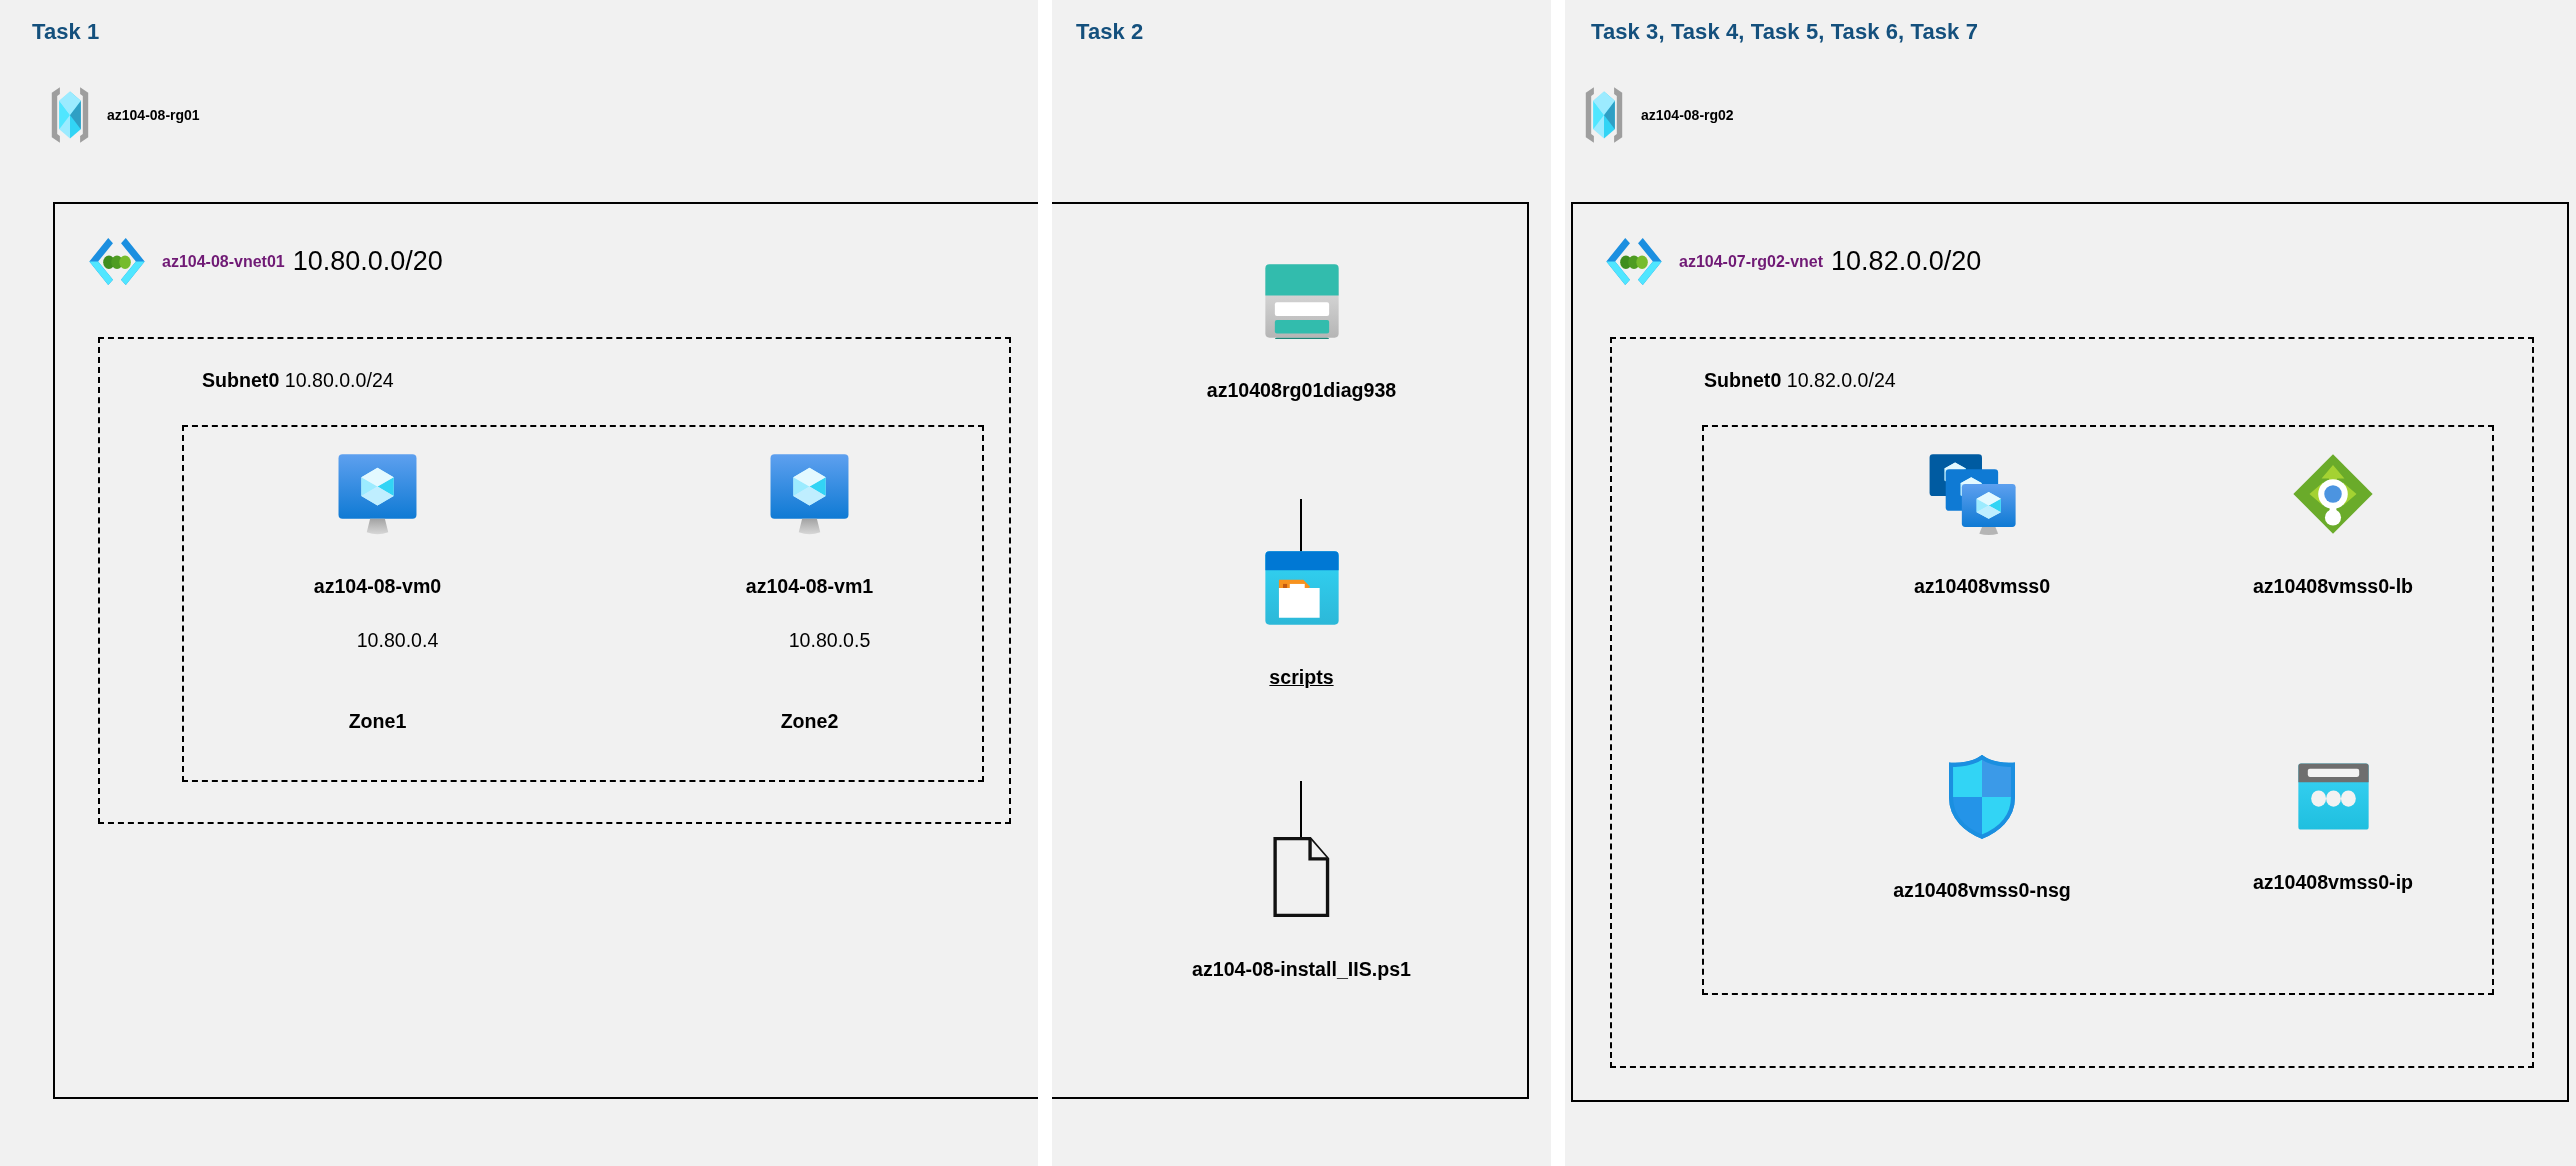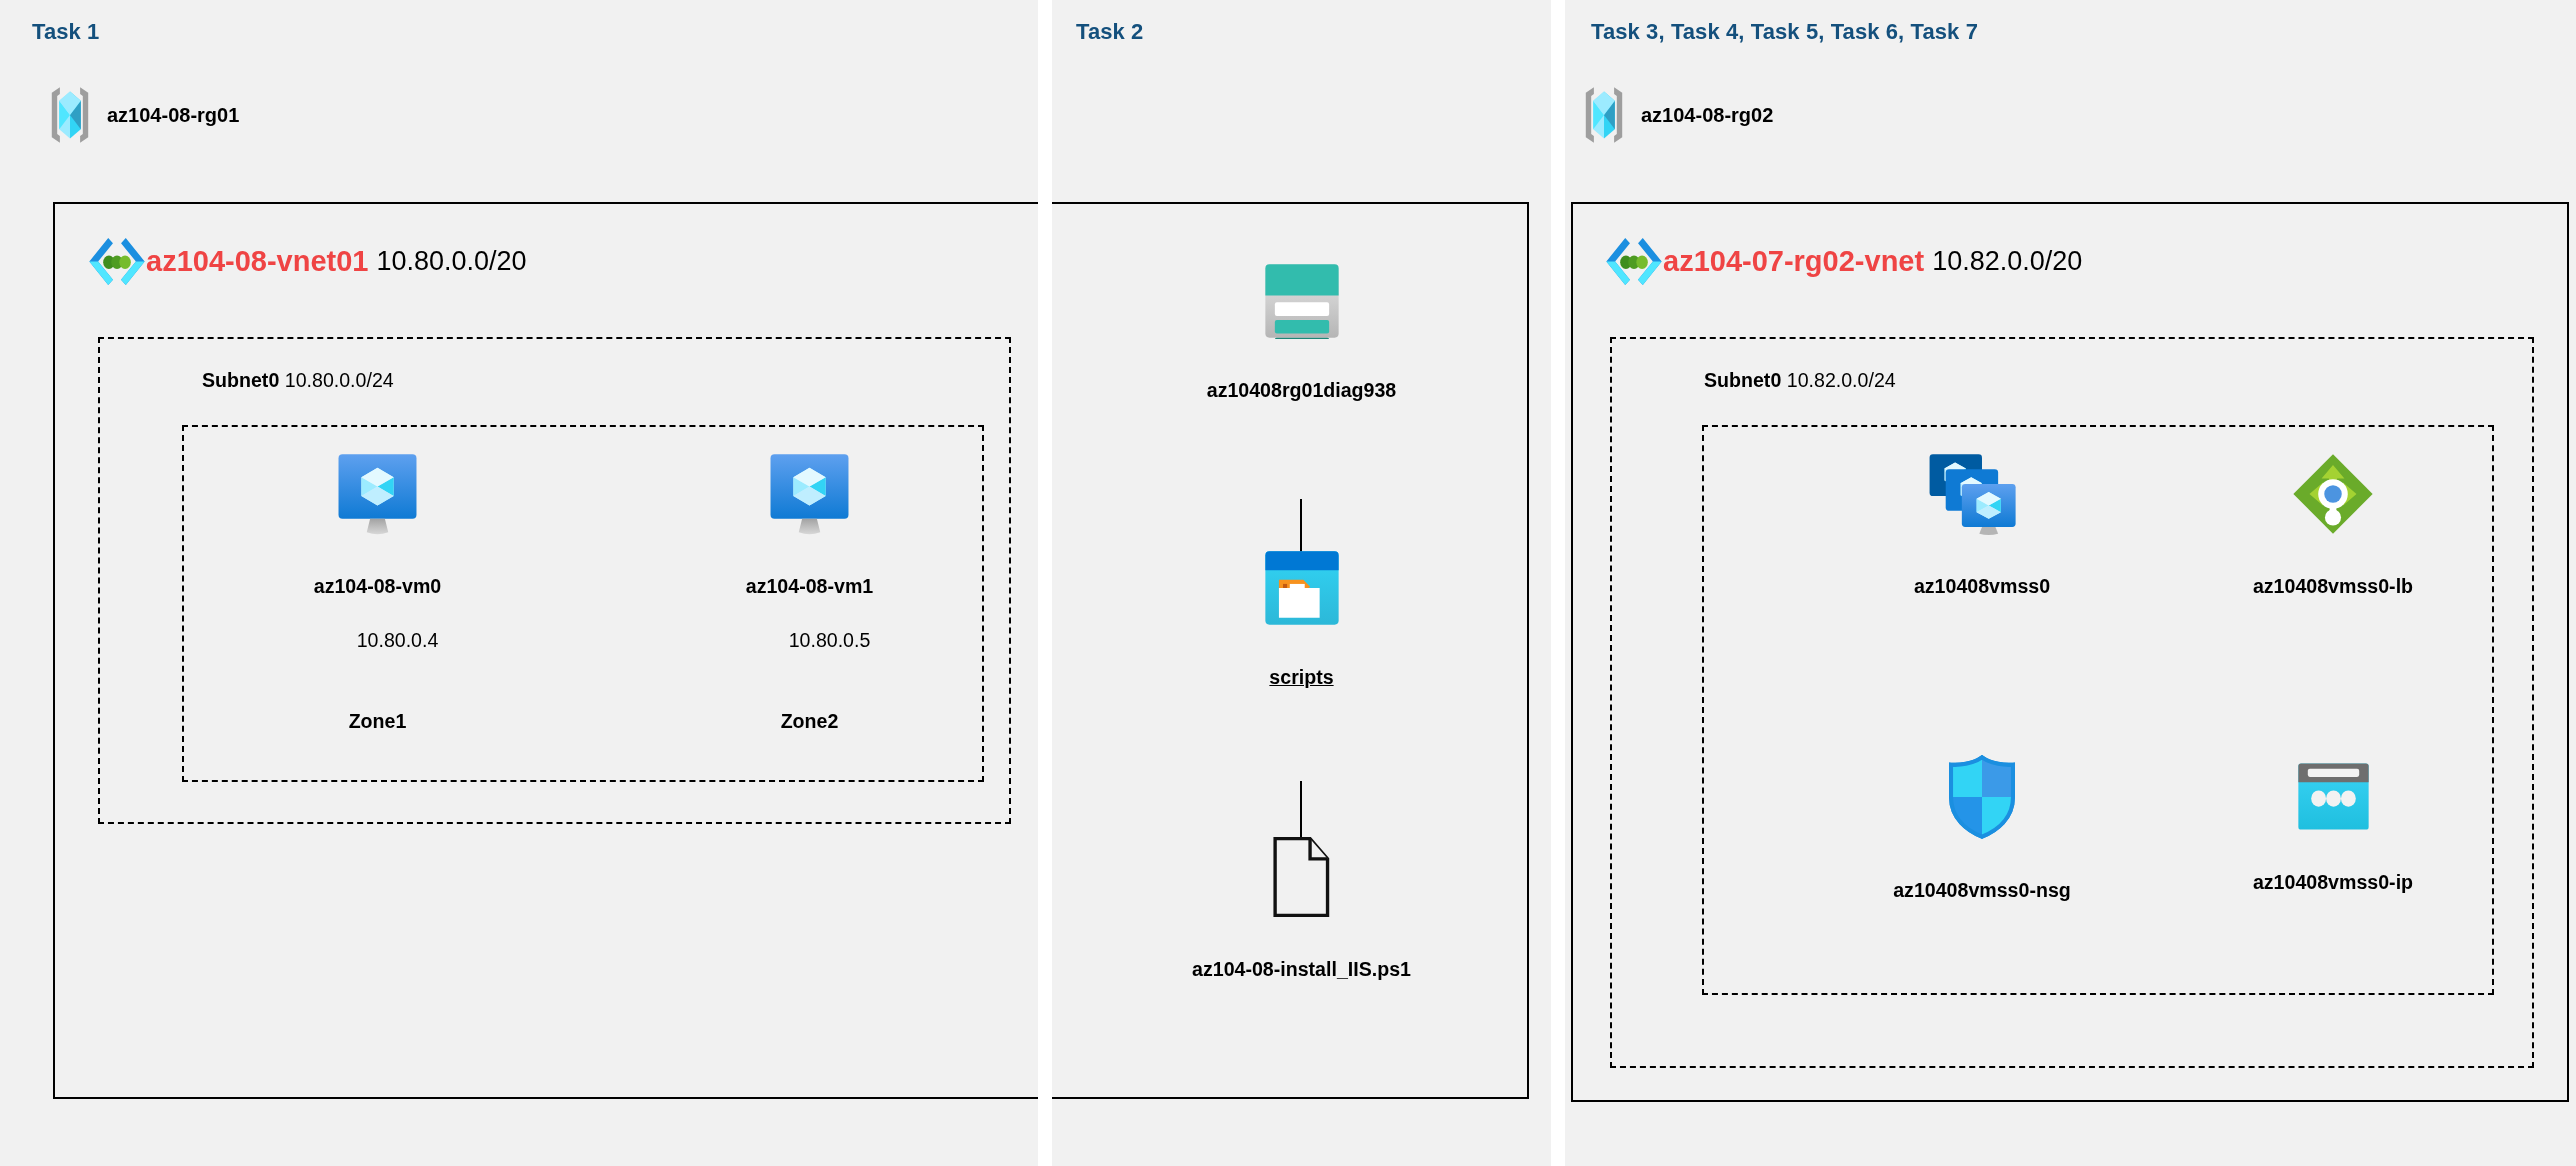--- a/index.html
+++ b/index.html
@@ -25,37 +25,37 @@
   }
   #task1-label{left:32px;top:19px;}
   #task2-label{left:1076px;top:19px;}
   #task3-label{left:1591px;top:19px;}
 
   
   .rg-header{position:absolute;display:flex;align-items:center;}
   #rg01-header{left:49px;top:86px;}
   #rg02-header{left:1583px;top:86px;}
   .rg-name{
-    font-size:20px;font-weight:bold;color:#000;margin-left:16px;white-space:nowrap;
+    font-size:14px;font-weight:bold;color:#000;margin-left:16px;white-space:nowrap;
   }
 
   
   .solid-box{position:absolute;border:2px solid #000;background:transparent;box-sizing:border-box;}
   #vnet01-box{left:53px;top:202px;width:1476px;height:897px;}
   #vnet02-box{left:1571px;top:202px;width:998px;height:900px;}
 
   
   .gutter{position:absolute;background:#ffffff;top:0;height:1166px;}
   #gutter-a{left:1038px;width:13.5px;}
   #gutter-b{left:1551px;width:13.5px;}
 
   .vnet-header{position:absolute;display:flex;align-items:center;}
   #vnet01-header{left:88px;top:235px;}
   #vnet02-header{left:1605px;top:235px;}
-  .vnet-name{font-size:29px;font-weight:bold;color:#ef4444;white-space:nowrap;}
+  .vnet-name{font-size:16px;font-weight:bold;color:#701a75;margin-left:16px;white-space:nowrap;}
   .vnet-cidr{font-size:27px;font-weight:normal;color:#000;margin-left:8px;white-space:nowrap;}
 
   
   .dashed-box{position:absolute;border:2px dashed #000;box-sizing:border-box;background:transparent;}
   #subnet0-box{left:98px;top:337px;width:913px;height:487px;}
   #zone-box{left:182px;top:425px;width:802px;height:357px;}
   #subnet0b-box{left:1610px;top:337px;width:924px;height:731px;}
   #vmss-box{left:1702px;top:425px;width:792px;height:570px;}
 
   .subnet-label{position:absolute;font-size:19.6px;color:#000;white-space:nowrap;}

